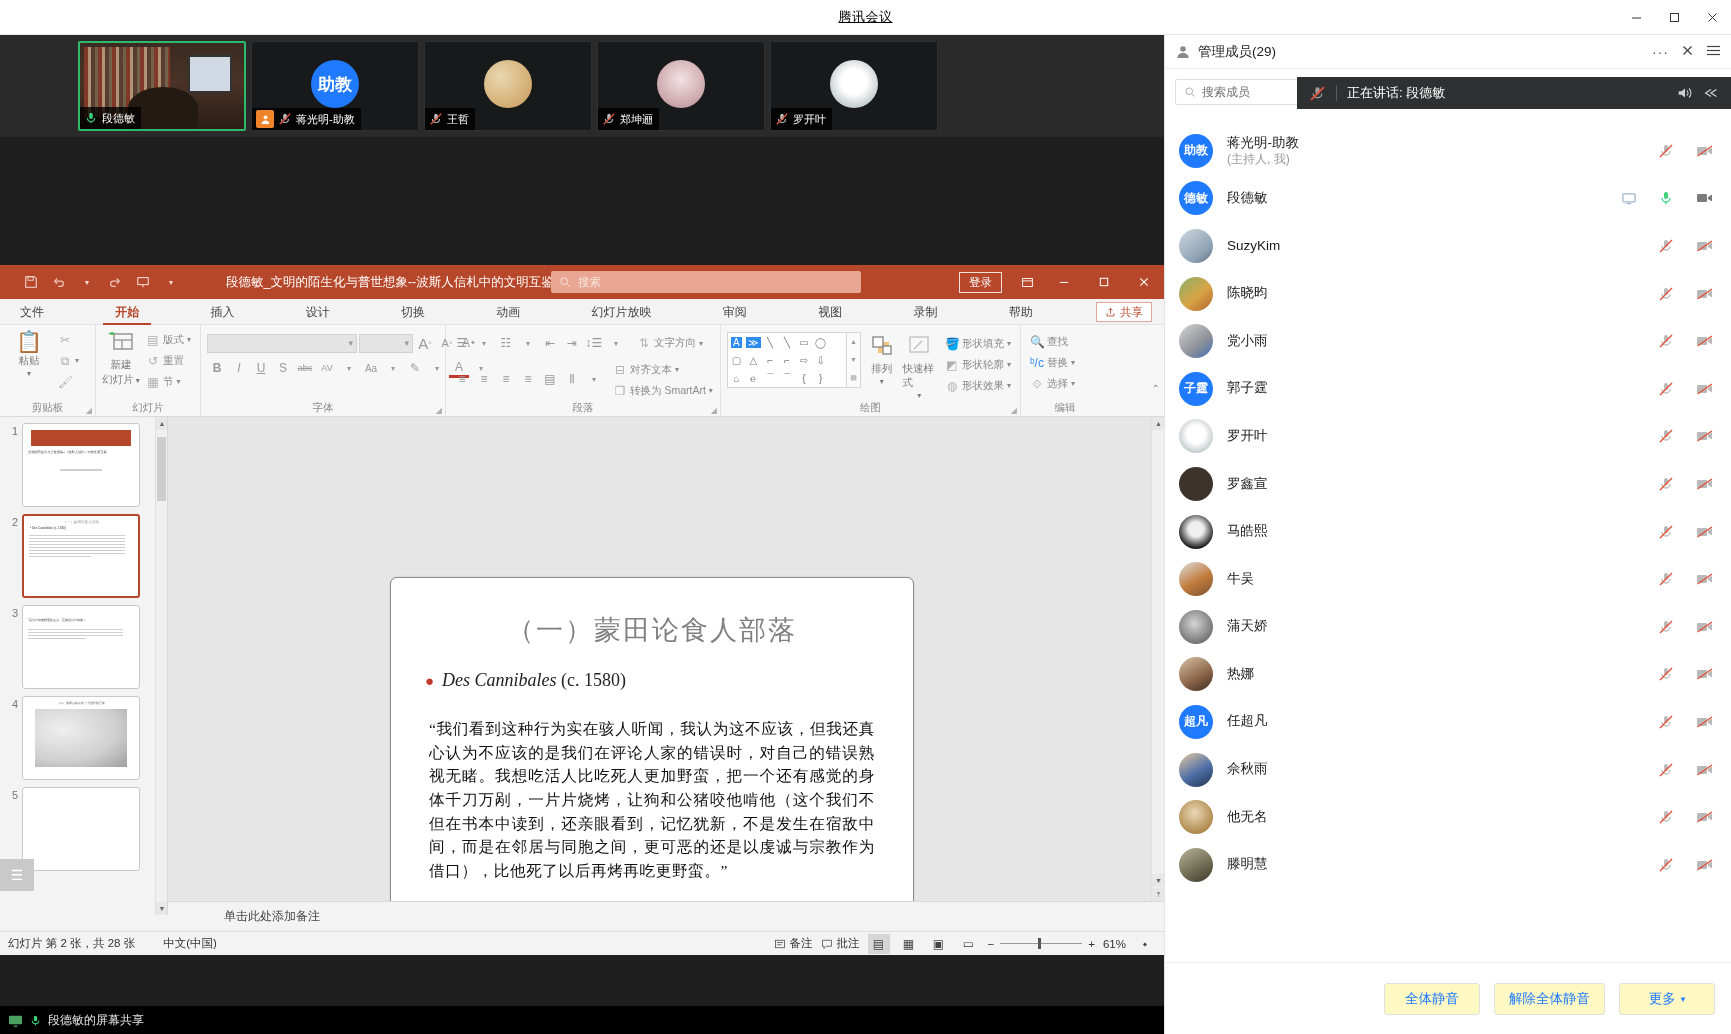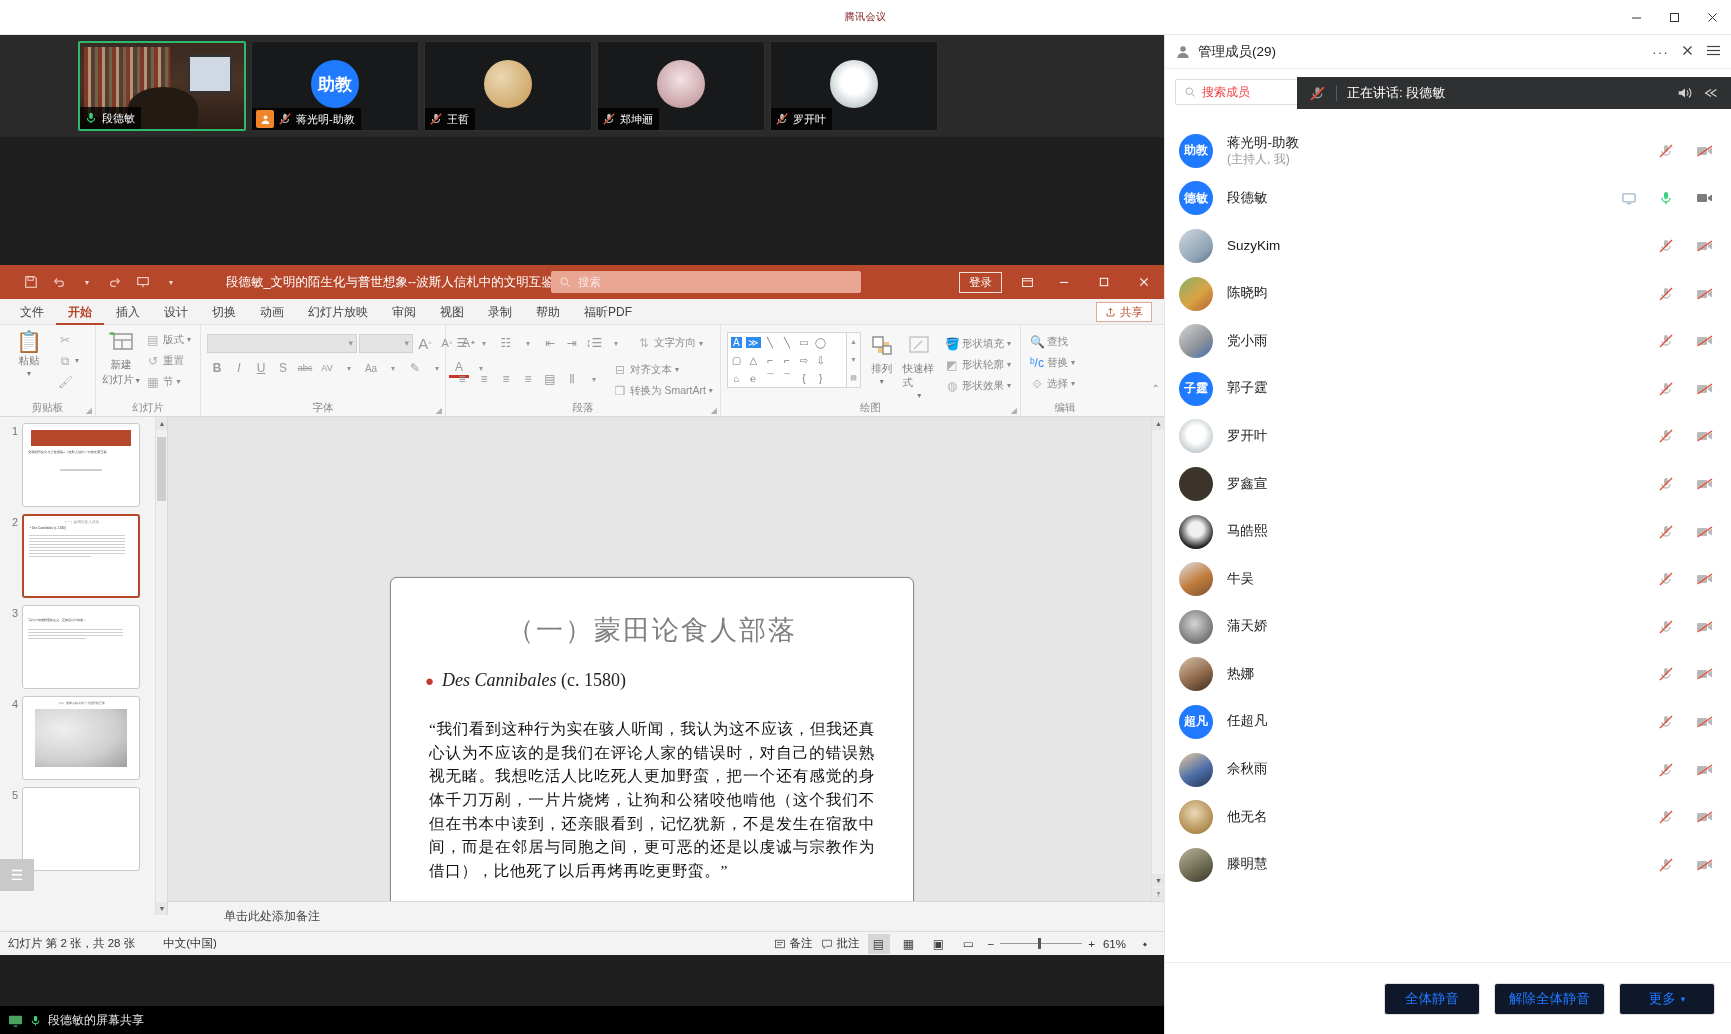--- a/index.html
+++ b/index.html
@@ -10,21 +10,21 @@
     background: #ffffff;
   }
   #app { position: relative; width: 1731px; height: 1034px; }
 
   
   .titlebar {
     position: absolute; left: 0; top: 0; width: 1731px; height: 35px;
     background: #ffffff; border-bottom: 1px solid #e8e8e8;
     display: flex; align-items: center; justify-content: center;
   }
-  .titlebar-text { font-size: 10px; color: #7f1d1d; letter-spacing: .5px; }
+  .titlebar-text { font-size: 13px; color: #000000; letter-spacing: .5px; text-decoration: underline; }
   .win-controls {
     position: absolute; right: 0; top: 0; height: 35px;
     display: flex; align-items: center;
   }
   .win-btn {
     width: 38px; height: 35px; display: flex; align-items: center; justify-content: center;
     color: #333; font-size: 15px;
   }
 
   
@@ -89,21 +89,21 @@
   .ppt-right { position: absolute; right: 0; top: 0; height: 34px; display: flex; align-items: center; }
   .login-btn {
     height: 21px; border: 1px solid #f2ded8; color: #fff; font-size: 11.5px;
     display: flex; align-items: center; padding: 0 9px; margin-right: 8px;
   }
   .ppt-wb { width: 34px; height: 34px; display:flex; align-items:center; justify-content:center; color:#fff; font-size: 12px;}
   .ppt-wc { width: 40px; height: 34px; display:flex; align-items:center; justify-content:center; color:#fff; font-size: 13px;}
 
   .ppt-tabs {
     height: 26px; background: #f3f3f3; display: flex; align-items: center;
-    padding-left: 8px; gap: 0px; position: relative; border-bottom: 1px solid #e2e2e2;
+    padding-left: 8px; gap: 0px; position: relative; border-bottom: 1px solid #e2e2e2; justify-content: space-between;
   }
   .ppt-tab { font-size: 12px; color: #444; padding: 0 12px; height: 26px; line-height: 26px; white-space: nowrap;}
   .ppt-tab.sel { color: #b7472a; font-weight: bold; border-bottom: 2px solid #b7472a; }
   .share-btn {
     position: absolute; right: 12px; top: 3px; height: 20px;
     background: #fff; border: 1px solid #e0a898; color: #b7472a;
     font-size: 11.5px; display: flex; align-items: center; gap: 4px; padding: 0 8px;
   }
 
   .ribbon {
@@ -246,21 +246,21 @@
     height: 34px; display: flex; align-items: center; padding: 0 10px;
     border-bottom: 1px solid #ededed; gap: 7px;
   }
   .panel-title { font-size: 13.5px; color: #1d1d1d; }
   .panel-head-right { margin-left: auto; display: flex; align-items: center; gap: 12px; color: #555; font-size: 14px; }
   .search-row { padding: 10px 10px 6px 10px; position: relative; }
   .search-box {
     width: 130px; height: 26px; border: 1px solid #dedede; border-radius: 2px;
     display: flex; align-items: center; gap: 6px; padding: 0 8px;
   }
-  .search-box span { font-size: 12px; color: #ef4444; }
+  .search-box span { font-size: 12px; color: #737373; }
   .speaking-pill {
     position: absolute; left: 132px; top: 8px; width: 435px; height: 32px;
     background: #2f3031; display: flex; align-items: center; gap: 10px; padding: 0 12px;
   }
   .speaking-pill .sp-txt { color: #fff; font-size: 13px; }
   .speaking-pill .divider { width: 1px; height: 16px; background: #5a5b5c; }
   .speaking-pill .right-ic { margin-left: auto; display: flex; align-items: center; gap: 8px; }
 
   .plist { position: absolute; left: 0; top: 92px; right: 0; bottom: 72px; overflow: hidden; }
   .prow {
@@ -274,21 +274,21 @@
   .pname { font-size: 13.5px; color: #1a1a1a; line-height: 1.25; }
   .pname .sub { font-size: 12px; color: #999; }
   .prow .acts { margin-left: auto; display: flex; align-items: center; gap: 20px; }
   .panel-foot {
     position: absolute; left: 0; bottom: 0; width: 100%; height: 72px;
     border-top: 1px solid #ededed; display: flex; align-items: center;
     justify-content: flex-end; gap: 14px; padding-right: 16px;
   }
   .pbtn {
     height: 32px; min-width: 96px; border: 1px solid #e0e0e0; border-radius: 3px;
-    background: #0f172a; color: #1f7aff; font-size: 13.5px;
+    background: #fef9c3; color: #1f7aff; font-size: 13.5px;
     display: flex; align-items: center; justify-content: center; gap: 5px; padding: 0 14px;
   }
 </style>
 </head>
 <body>
 
 <div id="app">
 
   <div class="titlebar">
     <div class="titlebar-text">腾讯会议</div>

